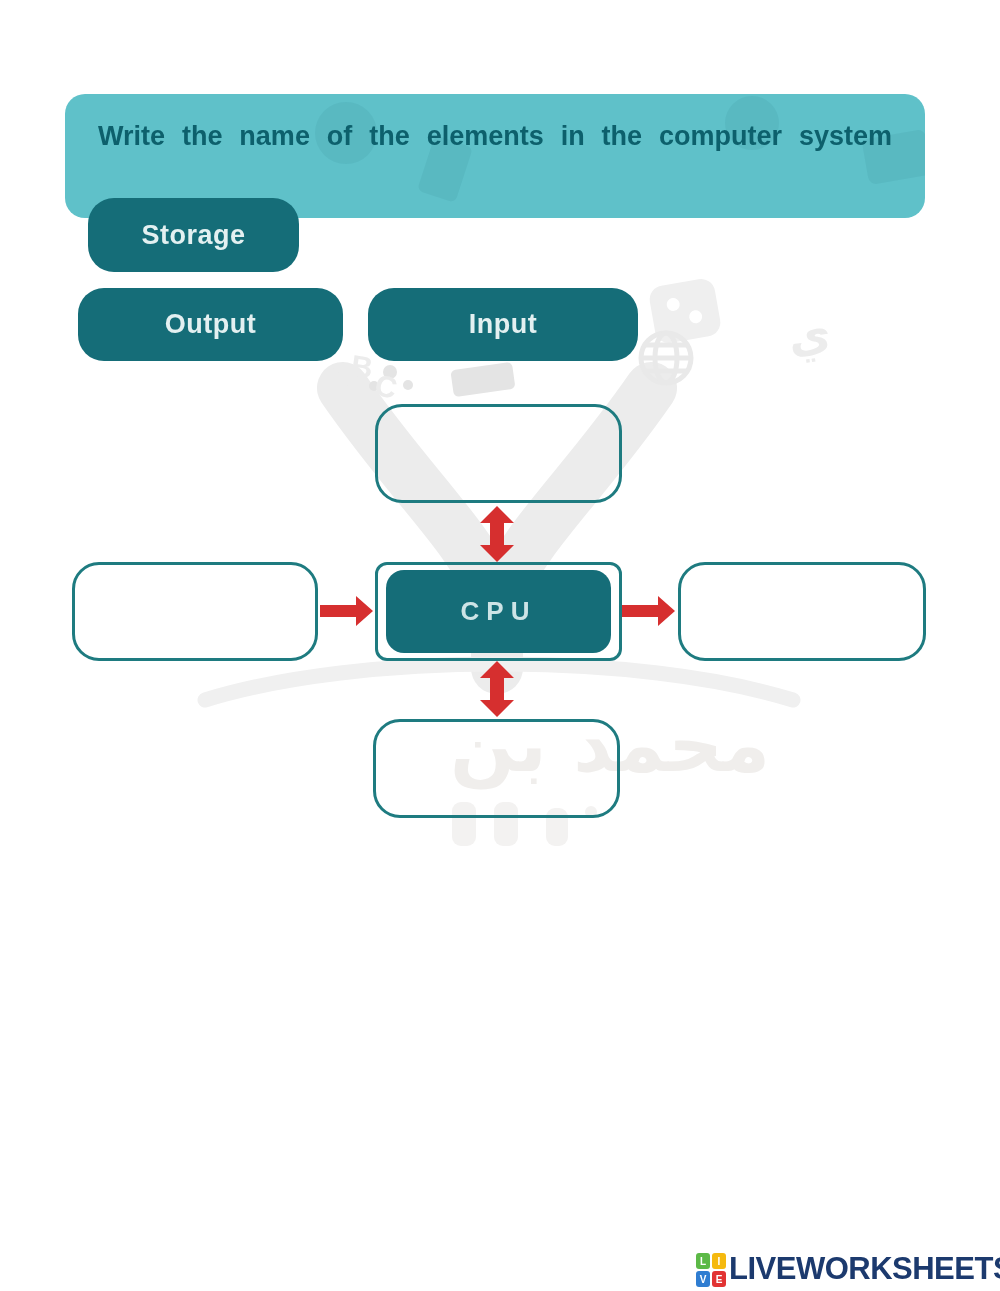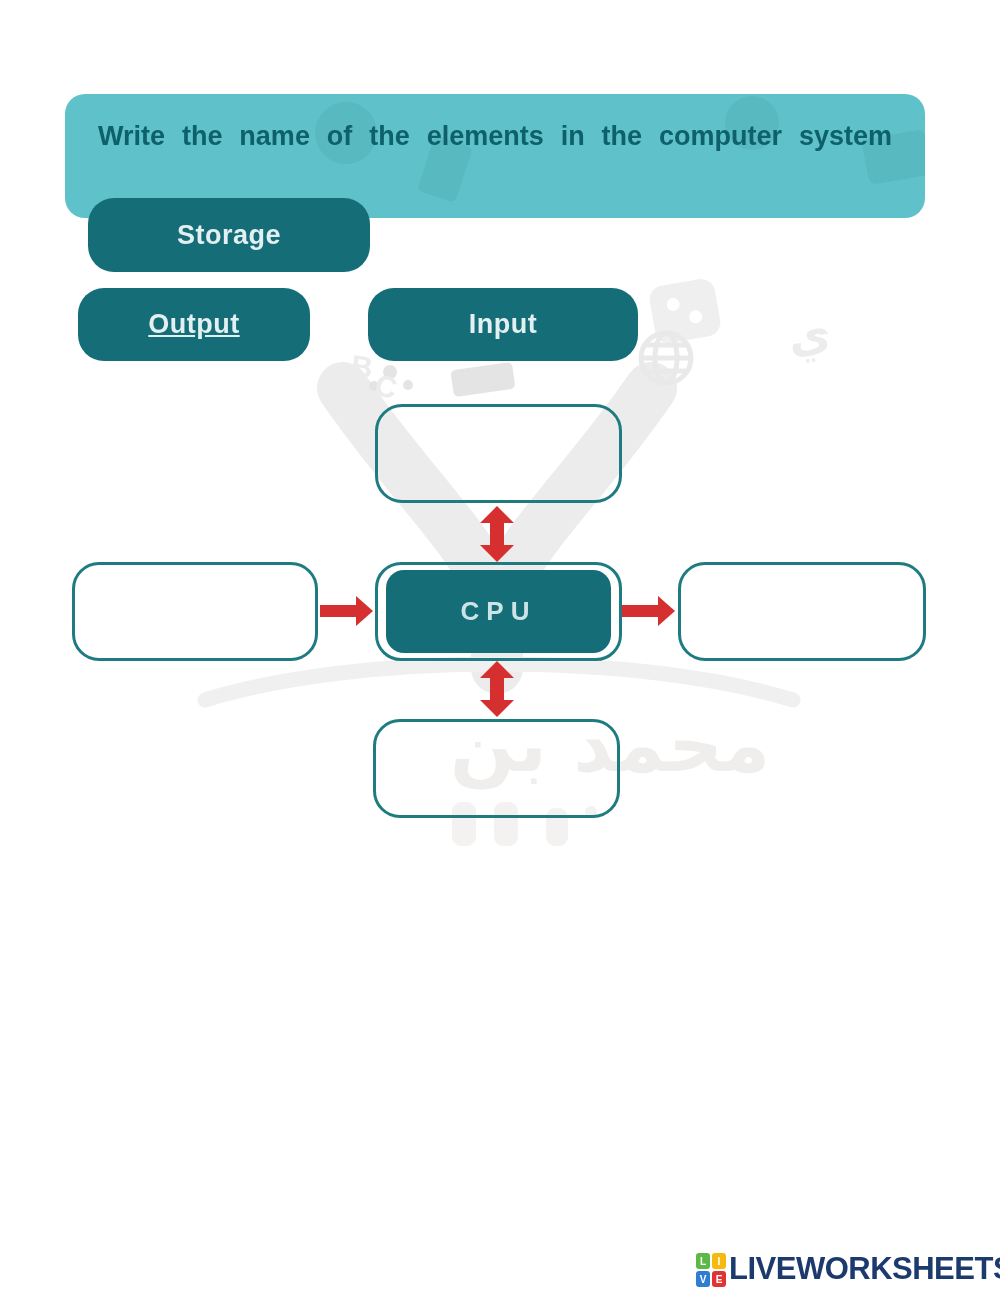--- a/index.html
+++ b/index.html
@@ -52,37 +52,37 @@
     font-size:27px;font-weight:bold;line-height:40px;margin-top:36px;
   }
   .panel .l1{text-align:justify;text-align-last:justify;position:relative;z-index:2;}
   .panel .l2{white-space:pre;position:relative;z-index:2;}
   
   .bank-btn{
     position:absolute;z-index:1;background:var(--button-bg);border-radius:26px;
     color:var(--button-text);font-size:27px;font-weight:bold;letter-spacing:0.5px;
     display:flex;align-items:center;justify-content:center;border:none;cursor:pointer;
   }
-  .btn-storage{left:88px;top:198px;width:282px;height:74px;}
+  .btn-storage{left:88px;top:198px;width:211px;height:74px;}
   .btn-memory{left:368px;top:198px;width:270px;height:74px;}
-  .btn-output{left:78px;top:288px;width:232px;height:73px;text-decoration:underline;}
+  .btn-output{left:78px;top:288px;width:265px;height:73px;}
   .btn-input{left:368px;top:288px;width:270px;height:73px;text-align:right;}
   
   .answer-box{
     position:absolute;z-index:1;border:3px solid var(--box-outline);border-radius:27px;
     background:transparent;font-size:26px;font-weight:bold;color:var(--panel-text);
     display:flex;align-items:center;justify-content:center;
   }
   .box-top{left:375px;top:404px;width:247px;height:99px;}
   .box-left{left:72px;top:562px;width:246px;height:99px;}
   .box-right{left:678px;top:562px;width:248px;height:99px;}
   .box-bottom{left:373px;top:719px;width:247px;height:99px;}
   .cpu-outer{
     position:absolute;left:375px;top:562px;width:247px;height:99px;z-index:1;
-    border:3px solid var(--box-outline);border-radius:26px;
+    border:3px solid var(--box-outline);border-radius:12px;
     display:flex;align-items:center;justify-content:center;
   }
   .cpu-inner{
     width:225px;height:83px;background:var(--button-bg);border-radius:18px;
     display:flex;align-items:center;justify-content:center;
     color:#cde4e6;font-size:26px;font-weight:bold;letter-spacing:7px;
   }
   .arrow{position:absolute;z-index:1;}
   .arrow svg{display:block;}
   .arr-top{left:479px;top:506px;}

